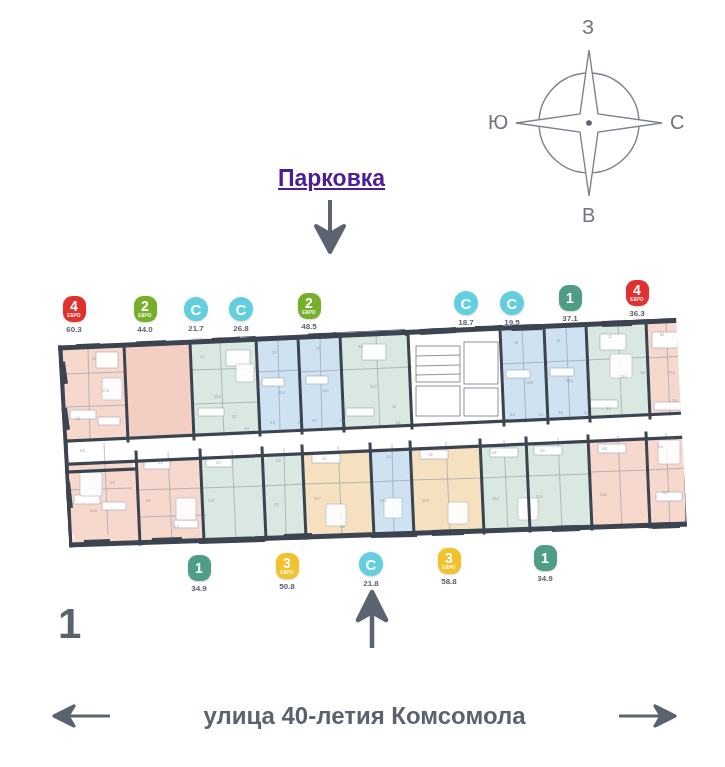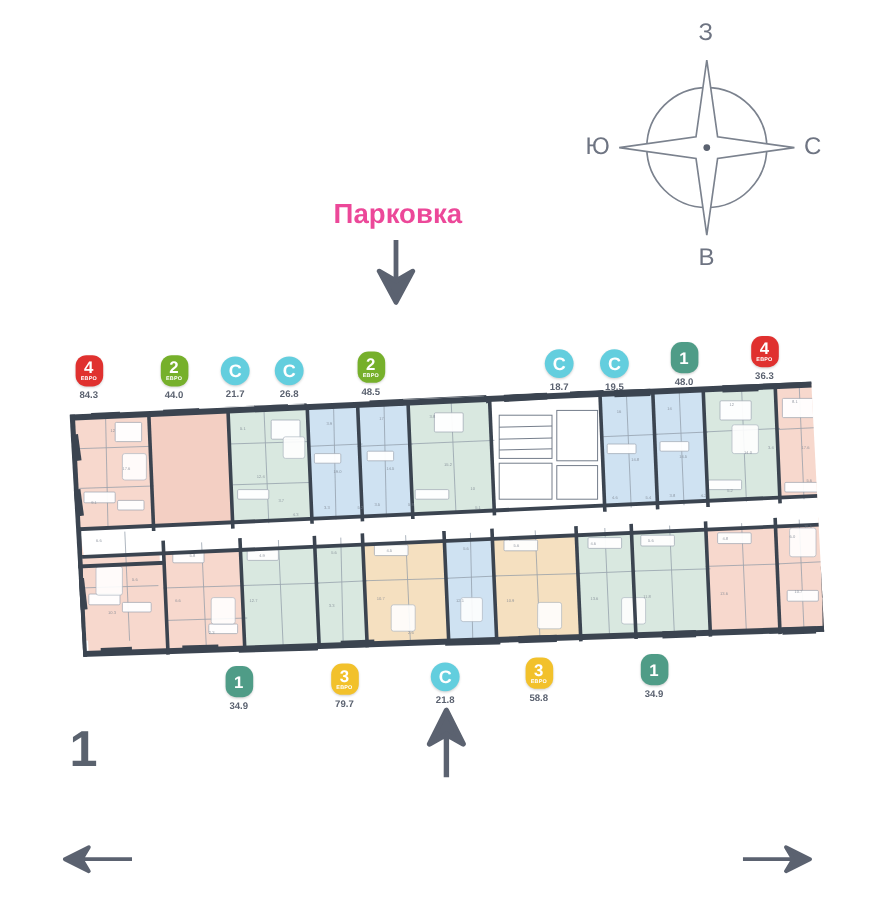--- a/index.html
+++ b/index.html
@@ -23,21 +23,21 @@
   
   #compass{position:absolute;left:494px;top:24px;width:190px;height:190px;}
   #compass svg{display:block;}
   .comp-label{
     position:absolute;font-size:20px;color:#6e7482;font-weight:400;
   }
 
   
   #parking-label{
     position:absolute;left:278px;top:165px;
-    font-size:23px;font-weight:700;color:#ec4899;white-space:nowrap;
+    font-size:23px;font-weight:700;color:#4c1d95;white-space:nowrap;text-decoration:underline;
   }
   #parking-arrow{position:absolute;left:313px;top:200px;width:34px;height:56px;}
 
   
   #entrance-arrow{position:absolute;left:355px;top:588px;width:34px;height:60px;}
 
   
   #block-number{
     position:absolute;left:58px;top:600px;
     font-size:42px;font-weight:700;color:#5a626e;
@@ -358,21 +358,21 @@
       </g>
     </svg>
   </div>
 
   <div id="markers-top">
       <div class="marker" style="left: 74px; top: 296px;">
         <div class="pill" style="background: rgb(224, 49, 47);">
           <span class="num">4</span>
           <span class="euro">ЕВРО</span>
         </div>
-        <div class="area">84.3</div>
+        <div class="area">60.3</div>
       </div>
       <div class="marker" style="left: 145px; top: 296px;">
         <div class="pill" style="background: rgb(118, 176, 43);">
           <span class="num">2</span>
           <span class="euro">ЕВРО</span>
         </div>
         <div class="area">44.0</div>
       </div>
       <div class="marker" style="left: 196px; top: 297px;">
         <div class="pill circle" style="background: rgb(99, 206, 222);">
@@ -402,21 +402,21 @@
       <div class="marker" style="left: 512px; top: 291px;">
         <div class="pill circle" style="background: rgb(99, 206, 222);">
           <span class="num studio">С</span>
         </div>
         <div class="area">19.5</div>
       </div>
       <div class="marker" style="left: 570px; top: 285px;">
         <div class="pill" style="background: rgb(79, 156, 135);">
           <span class="num">1</span>
         </div>
-        <div class="area">48.0</div>
+        <div class="area">37.1</div>
       </div>
       <div class="marker" style="left: 637px; top: 280px;">
         <div class="pill" style="background: rgb(224, 49, 47);">
           <span class="num">4</span>
           <span class="euro">ЕВРО</span>
         </div>
         <div class="area">36.3</div>
       </div>
     </div>
 
@@ -425,21 +425,21 @@
         <div class="pill" style="background: rgb(79, 156, 135);">
           <span class="num">1</span>
         </div>
         <div class="area">34.9</div>
       </div>
       <div class="marker" style="left: 287px; top: 553px;">
         <div class="pill" style="background: rgb(242, 193, 43);">
           <span class="num">3</span>
           <span class="euro">ЕВРО</span>
         </div>
-        <div class="area">79.7</div>
+        <div class="area">50.8</div>
       </div>
       <div class="marker" style="left: 371px; top: 552px;">
         <div class="pill circle" style="background: rgb(99, 206, 222);">
           <span class="num studio">С</span>
         </div>
         <div class="area">21.8</div>
       </div>
       <div class="marker" style="left: 449px; top: 548px;">
         <div class="pill" style="background: rgb(242, 193, 43);">
           <span class="num">3</span>
@@ -458,18 +458,19 @@
   <svg id="entrance-arrow" viewBox="0 0 34 60">
     <path d="M17 60 L17 24 M17 4 L3 32 L17 24 L31 32 Z" fill="#5b6270" stroke="#5b6270" stroke-width="4.5" stroke-linejoin="round"></path>
   </svg>
 
   <div id="block-number">1</div>
 
   <div id="street-row">
     <svg class="street-arrow" viewBox="0 0 58 26">
       <path d="M58 13 L16 13 M2 13 L22 3 L16 13 L22 23 Z" fill="#5b6270" stroke="#5b6270" stroke-width="3.2" stroke-linejoin="round"></path>
     </svg>
+    <span id="street-name">улица 40-летия Комсомола</span>
     <svg class="street-arrow" viewBox="0 0 58 26">
       <path d="M0 13 L42 13 M56 13 L36 3 L42 13 L36 23 Z" fill="#5b6270" stroke="#5b6270" stroke-width="3.2" stroke-linejoin="round"></path>
     </svg>
   </div>
 
 </div>
 
 </body></html>

